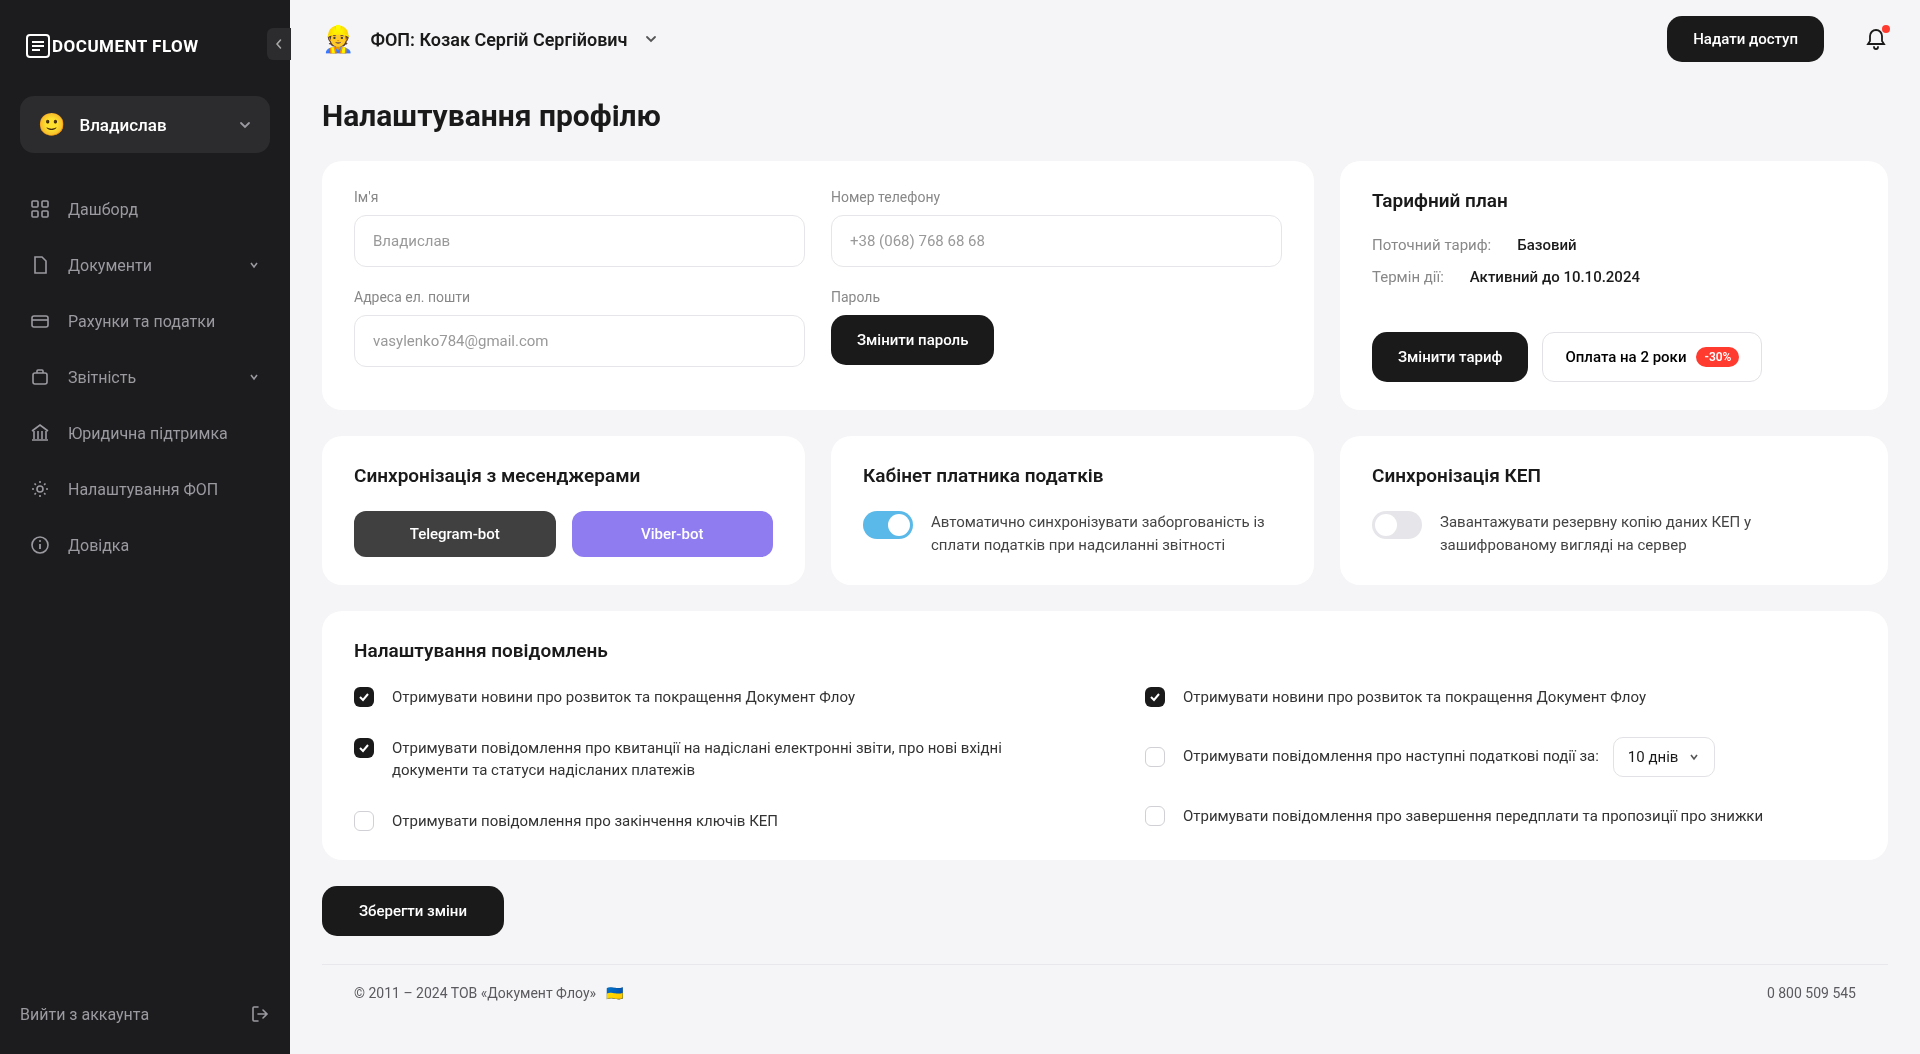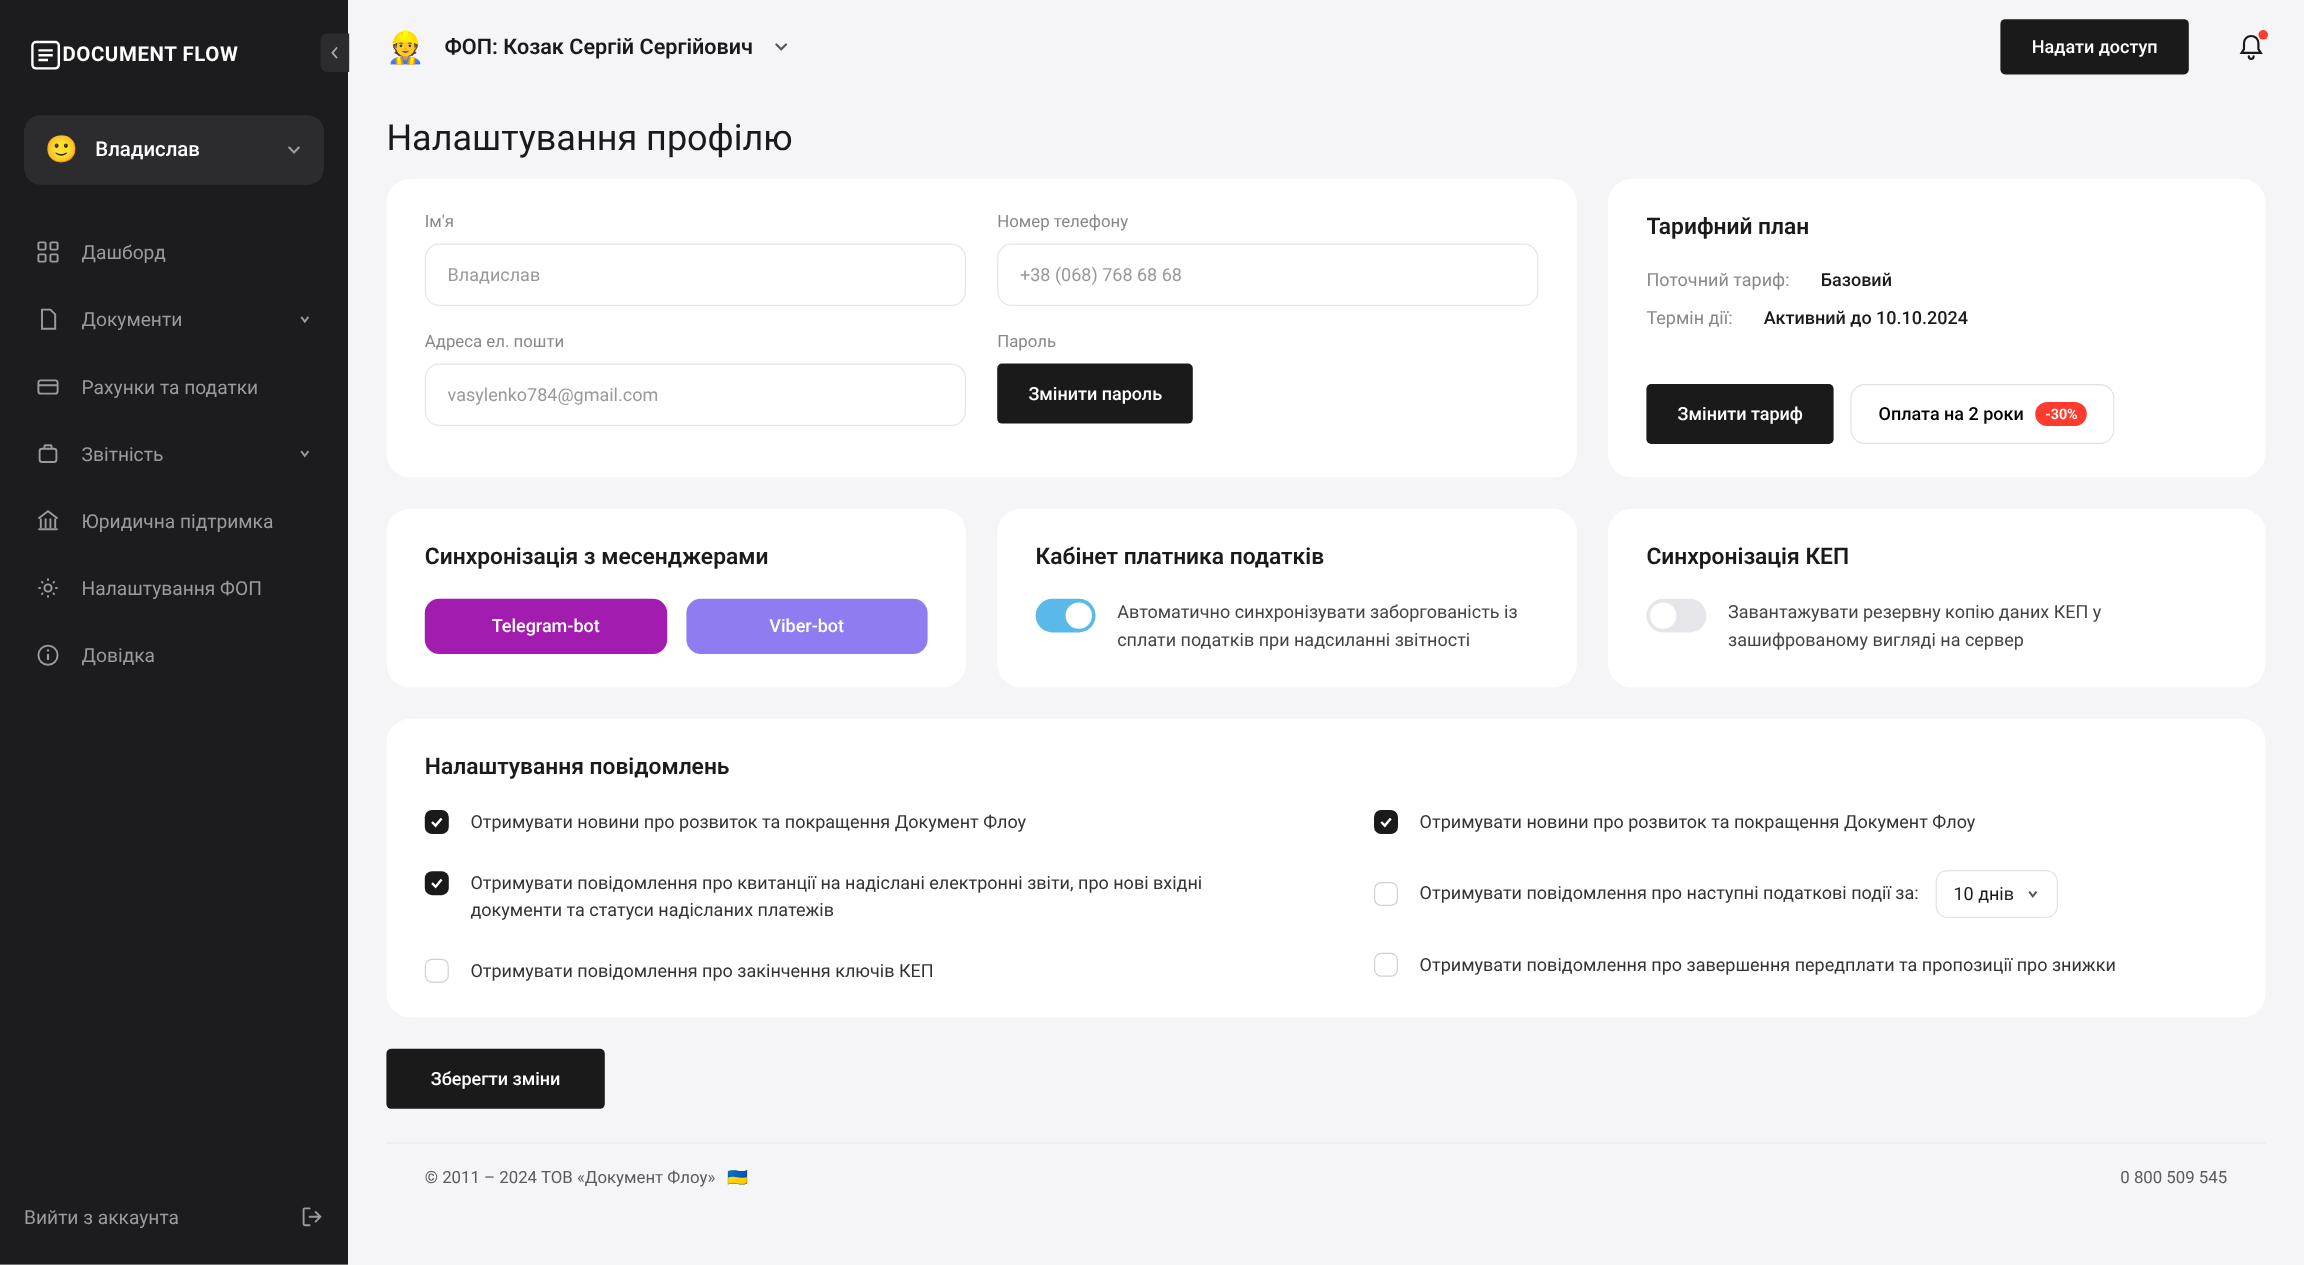--- a/index.html
+++ b/index.html
@@ -20,26 +20,26 @@
   .nav-chevron { margin-left: auto; }
   .logout-row { padding: 0 20px 30px; display: flex; align-items: center; gap: 14px; color: #9a9aa0; cursor: pointer; font-size: 16px; }
   .logout-icon { margin-left: auto; }
 
   
   .main { flex: 1; display: flex; flex-direction: column; height: 100%; }
   .topbar { display: flex; align-items: center; gap: 16px; padding: 16px 32px; }
   .org-emoji { font-size: 26px; }
   .org-name { font-size: 18px; font-weight: 600; }
   .topbar-spacer { flex: 1; }
-  .btn-dark { background: #1a1a1a; color: #fff; border: none; border-radius: 4px; padding: 14px 26px; font-size: 15px; font-weight: 500; cursor: pointer; }
+  .btn-dark { background: #1a1a1a; color: #fff; border: none; border-radius: 15px; padding: 14px 26px; font-size: 15px; font-weight: 500; cursor: pointer; }
   .bell-wrap { position: relative; margin-left: 24px; cursor: pointer; }
   .bell-dot { position: absolute; top: -2px; right: -2px; width: 8px; height: 8px; background: #ff3b30; border-radius: 50%; }
   
   .content { flex: 1; padding: 20px 32px 0; overflow-y: auto; }
-  h1 { font-size: 30px; font-weight: 400; margin-bottom: 16px; }
+  h1 { font-size: 30px; font-weight: 700; margin-bottom: 28px; }
   
   .row { display: flex; gap: 26px; margin-bottom: 26px; }
   .card { background: #fff; border-radius: 20px; padding: 28px 32px; }
   .card-title { font-size: 19px; font-weight: 600; margin-bottom: 24px; }
   
   .personal-card { flex: 1; }
   .form-grid { display: grid; grid-template-columns: 1fr 1fr; gap: 22px 26px; }
   .field label { display: block; font-size: 14px; color: #888; margin-bottom: 10px; }
   .field input { width: 100%; border: 1px solid #e6e6ea; border-radius: 12px; padding: 16px 18px; font-size: 15px; color: #999; outline: none; }
   
@@ -47,21 +47,21 @@
   .plan-line { display: flex; gap: 26px; font-size: 15px; margin-bottom: 14px; }
   .plan-line .lbl { color: #888; }
   .plan-line .val { font-weight: 500; }
   .plan-actions { display: flex; gap: 14px; margin-top: 46px; }
   .btn-outline { background: #fff; border: 1px solid #e2e2e6; border-radius: 12px; padding: 14px 22px; font-size: 15px; font-weight: 500; cursor: pointer; display: inline-flex; align-items: center; gap: 10px; }
   .badge-red { background: #ff3b30; color: #fff; font-size: 12px; font-weight: 600; padding: 3px 8px; border-radius: 10px; }
   
   .sync-card { width: 483px; }
   .bot-buttons { display: flex; gap: 16px; }
   .bot-btn { flex: 1; border: none; border-radius: 12px; padding: 14px 0; font-size: 15px; font-weight: 500; color: #fff; cursor: pointer; text-align: center; }
-  .bot-tg { background: #a21caf; }
+  .bot-tg { background: #404040; }
   .bot-vb { background: #8e7cf0; }
   
   .taxpayer-card { width: 483px; display: flex; flex-direction: column; }
   .toggle-row { display: flex; gap: 18px; align-items: flex-start; }
   .toggle { width: 50px; height: 28px; border-radius: 14px; position: relative; cursor: pointer; flex-shrink: 0; }
   .toggle::after { content: ""; position: absolute; width: 22px; height: 22px; background: #fff; border-radius: 50%; top: 3px; transition: left 0.2s; }
   .toggle.on { background: #5ab9e8; }
   .toggle.on::after { left: 25px; }
   .toggle.off { background: #e6e6ea; }
   .toggle.off::after { left: 3px; }

